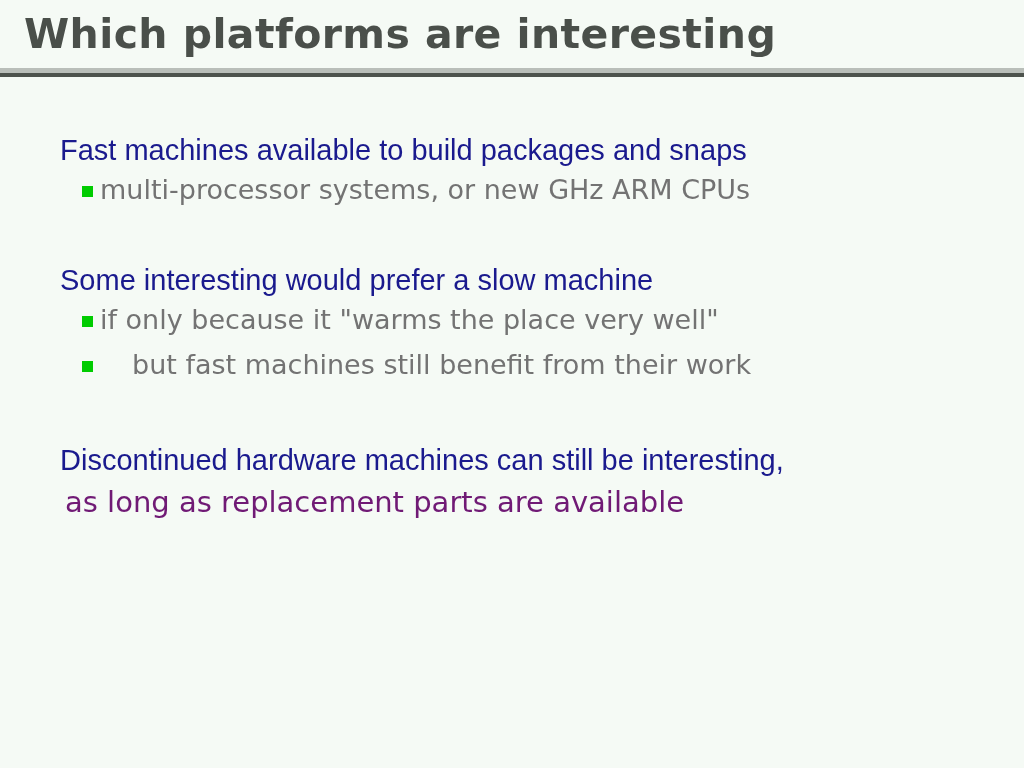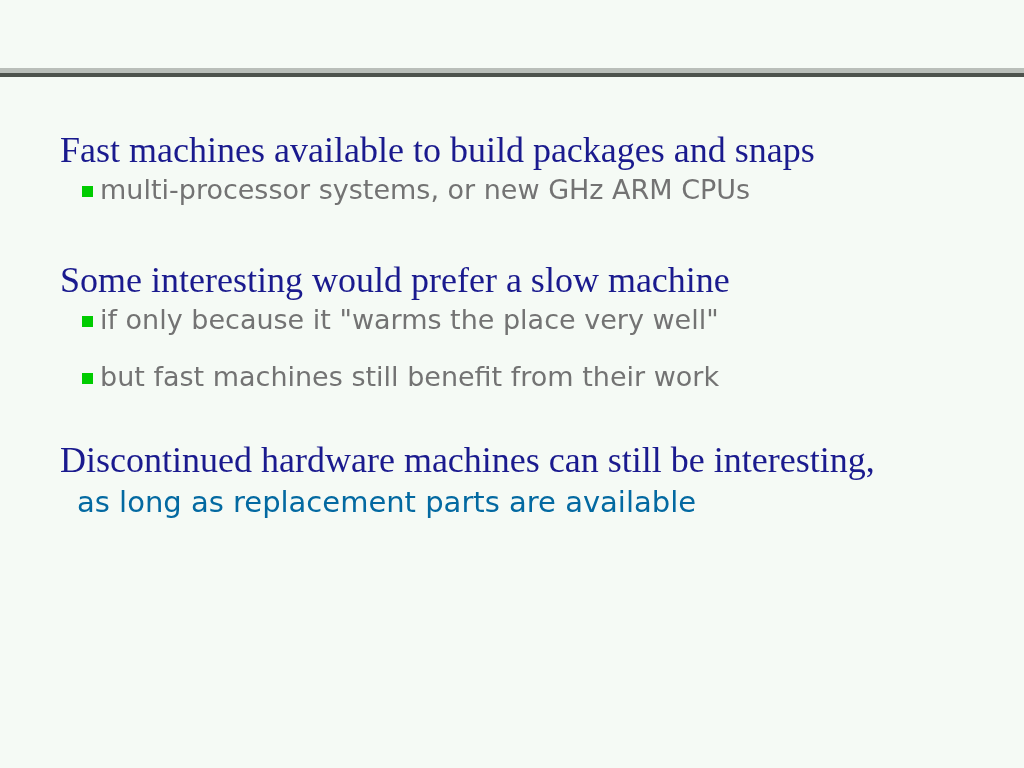--- a/index.html
+++ b/index.html
@@ -78,22 +78,22 @@
 
   .block {
     position: absolute;
     left: 0;
     width: 1024px;
   }
 
   .lvl1 {
     position: absolute;
     left: 60px;
-    font-family: Liberation Serif, serif;
-    font-size: 36px;
+    font-family: Liberation Sans, sans-serif;
+    font-size: 29px;
     font-weight: normal;
     color: #1a1a8e;
     white-space: nowrap;
     line-height: 42px;
   }
 
   .lvl2 {
     position: absolute;
     left: 82px;
     font-family: "DejaVu Sans", sans-serif;
@@ -116,33 +116,36 @@
     position: relative;
     top: 1px;
   }
 
   .lvl2-text {
     display: inline-block;
   }
 
   .wrapline {
     position: absolute;
-    left: 77px;
+    left: 65px;
     font-family: "DejaVu Sans", sans-serif;
     font-size: 29px;
-    color: #0369a1;
+    color: #701a75;
     white-space: nowrap;
     line-height: 42px;
   }
 </style>
 </head>
 <body>
 
 <div id="slide">
 
+  <div id="title-area">
+    <div id="slide-title">Which platforms are interesting</div>
+  </div>
 
   <div id="title-divider">
     <div class="rule-light"></div>
     <div class="rule-dark"></div>
   </div>
 
   <div id="body-area">
 
     <div class="block" style="top:52px;">
       <div class="lvl1" style="top:0px;">Fast machines available to build packages and snaps</div>
@@ -151,21 +154,21 @@
         <span class="lvl2-text">multi-processor systems, or new GHz ARM CPUs</span>
       </div>
     </div>
 
     <div class="block" style="top:182px;">
       <div class="lvl1" style="top:0px;">Some interesting would prefer a slow machine</div>
       <div class="lvl2" style="top:40px;">
         <span class="bullet-square"></span>
         <span class="lvl2-text">if only because it "warms the place very well"</span>
       </div>
-      <div class="lvl2" style="top:97px;">
+      <div class="lvl2" style="top:85px;gap:32px;">
         <span class="bullet-square"></span>
         <span class="lvl2-text">but fast machines still benefit from their work</span>
       </div>
     </div>
 
     <div class="block" style="top:362px;">
       <div class="lvl1" style="top:0px;">Discontinued hardware machines can still be interesting,</div>
       <div class="wrapline" style="top:42px;">as long as replacement parts are available</div>
     </div>
 

